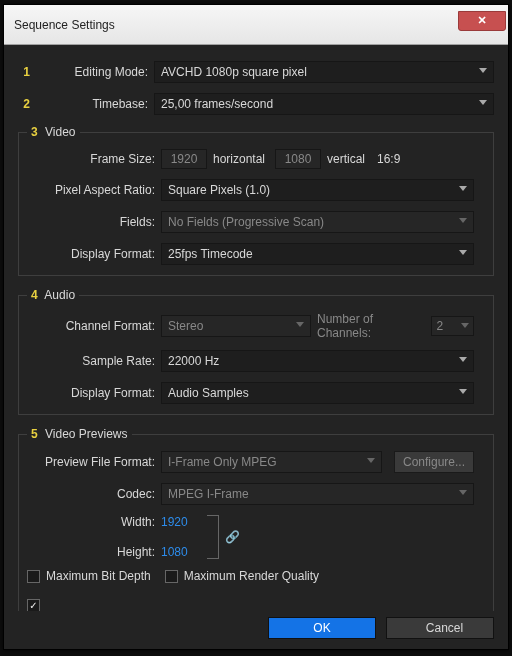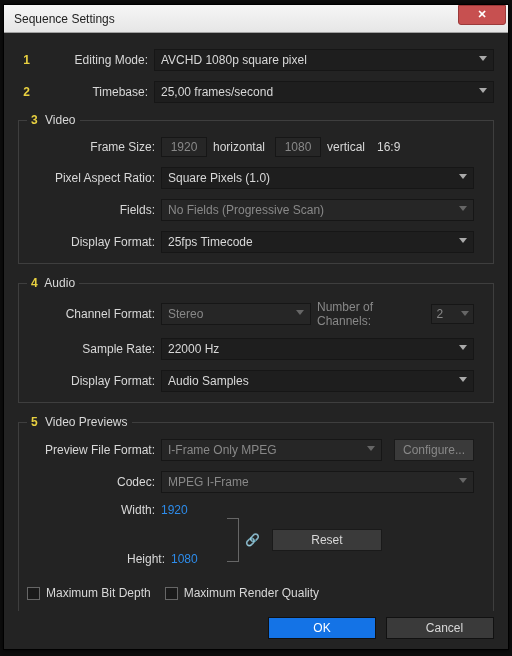--- a/index.html
+++ b/index.html
@@ -39,21 +39,21 @@
     left: 3px; top: 4px;
     width: 506px;
     height: 646px;
     background: var(--bg-dark);
     border: 1px solid #000;
     box-shadow: 0 0 4px rgba(0,0,0,.8);
     display: flex;
     flex-direction: column;
   }
   .titlebar {
-    height: 28px;
+    height: 40px;
     background: linear-gradient(#f6f6f6,#e6e6e6);
     border-bottom: 1px solid var(--titlebar-border);
     display: flex;
     align-items: center;
     padding-left: 10px;
     font-size: 12px;
     color: #222;
   }
   .titlebar .spacer { flex: 1; }
   .titlebar .close {
@@ -202,21 +202,21 @@
   }
   .btn {
     width: 108px;
     height: 22px;
     display:flex;align-items:center;justify-content:center;
     font-size: 12px;
     border:1px solid #111;
   }
   .btn.ok { background: var(--btn-blue); color: #ffffff; margin-left: 36px; }
   .btn.cancel { background: var(--btn-gray); color: var(--text); padding-left: 9px; }
-  .wh-rows { display:flex; flex-direction:column; gap:25px;}
+  .wh-rows { display:flex; flex-direction:column; gap:16px;}
 </style>
 </head>
 <body>
 
 <div class="backdrop"></div>
 
 <div class="dialog">
 
   <div class="titlebar">
     <span>Sequence Settings</span>
@@ -350,31 +350,28 @@
           <span class="chev"></span>
         </div>
       </div>
 
       <div class="row" style="align-items:center">
         <div class="wh-rows">
           <div class="row" style="margin:0">
             <span class="label">Width:</span>
             <span class="linktxt" style="width:36px">1920</span>
           </div>
-          <div class="row" style="margin:10px">
+          <div class="row" style="margin:0">
             <span class="label">Height:</span>
             <span class="linktxt" style="width:36px">1080</span>
           </div>
         </div>
         <div class="linkbracket">
           <div class="bracket"></div>
           <span class="linkicon">🔗</span>
-        </div>
-        <div class="resetbtn">
-          <span>Reset</span>
         </div>
       </div>
 
       <div class="checkrow">
         <div class="chk"></div>
         <span>Maximum Bit Depth</span>
         <div class="chk" style="margin-left:8px"></div>
         <span>Maximum Render Quality</span>
       </div>
 

